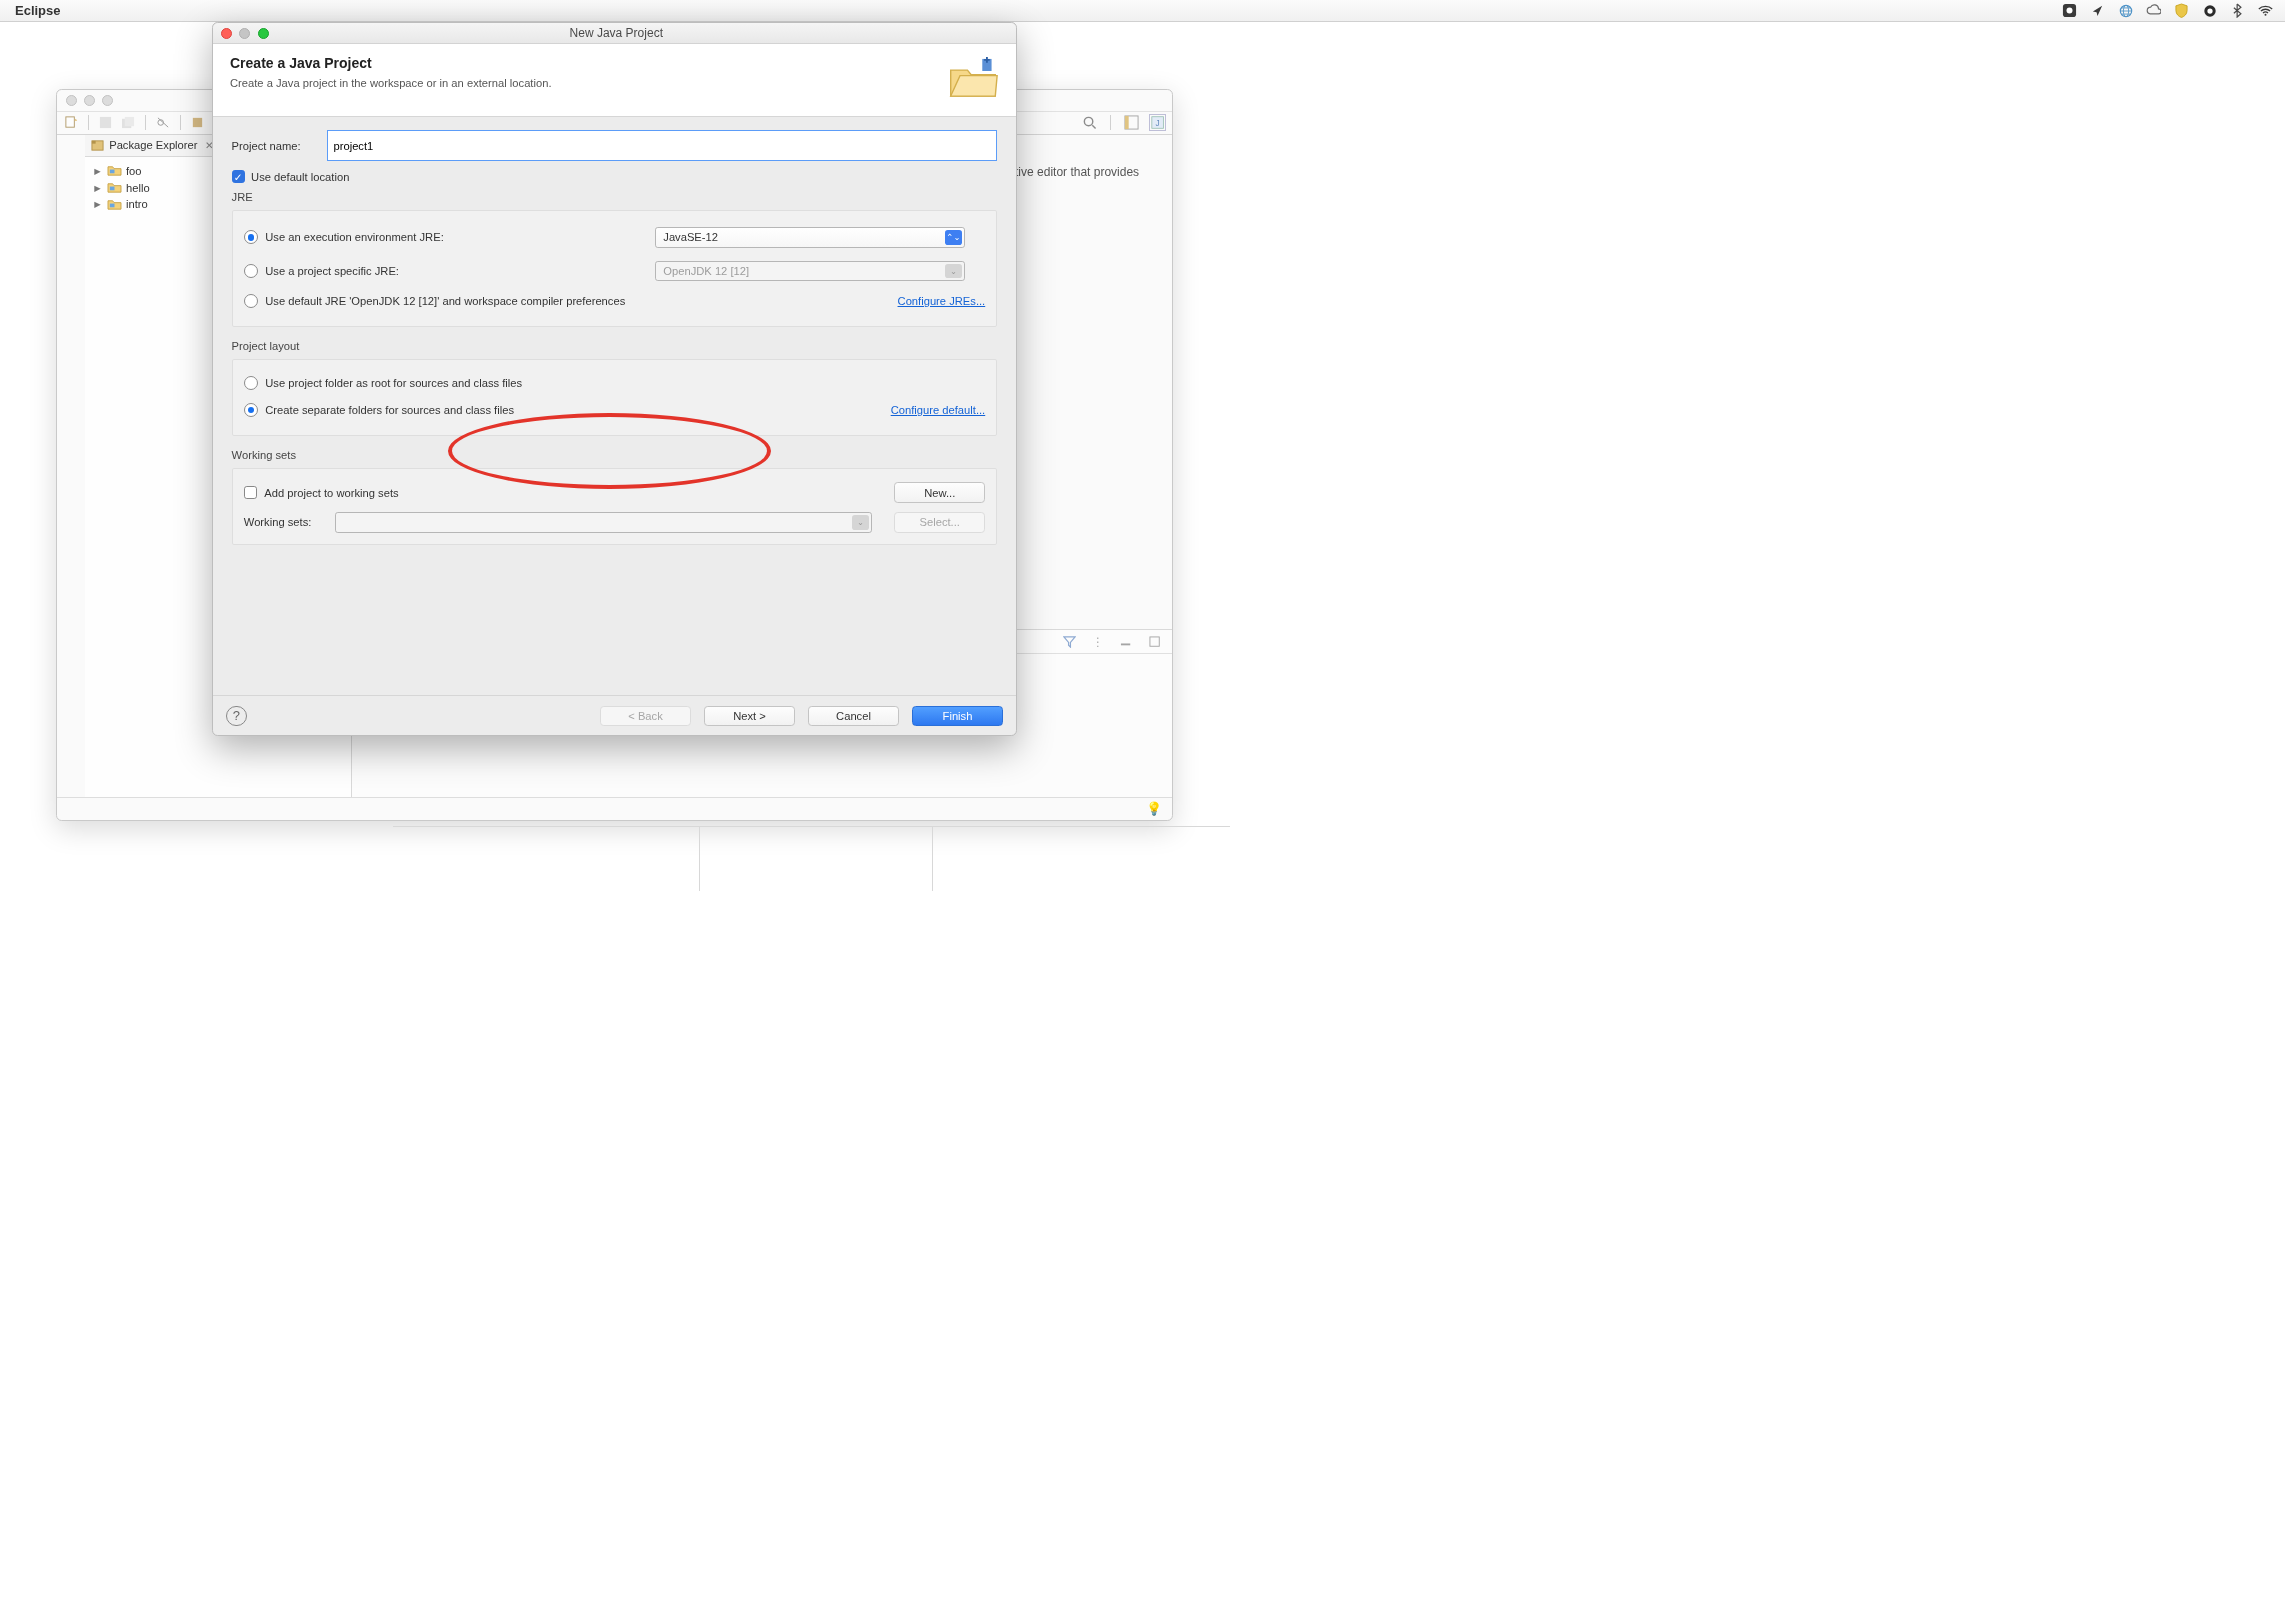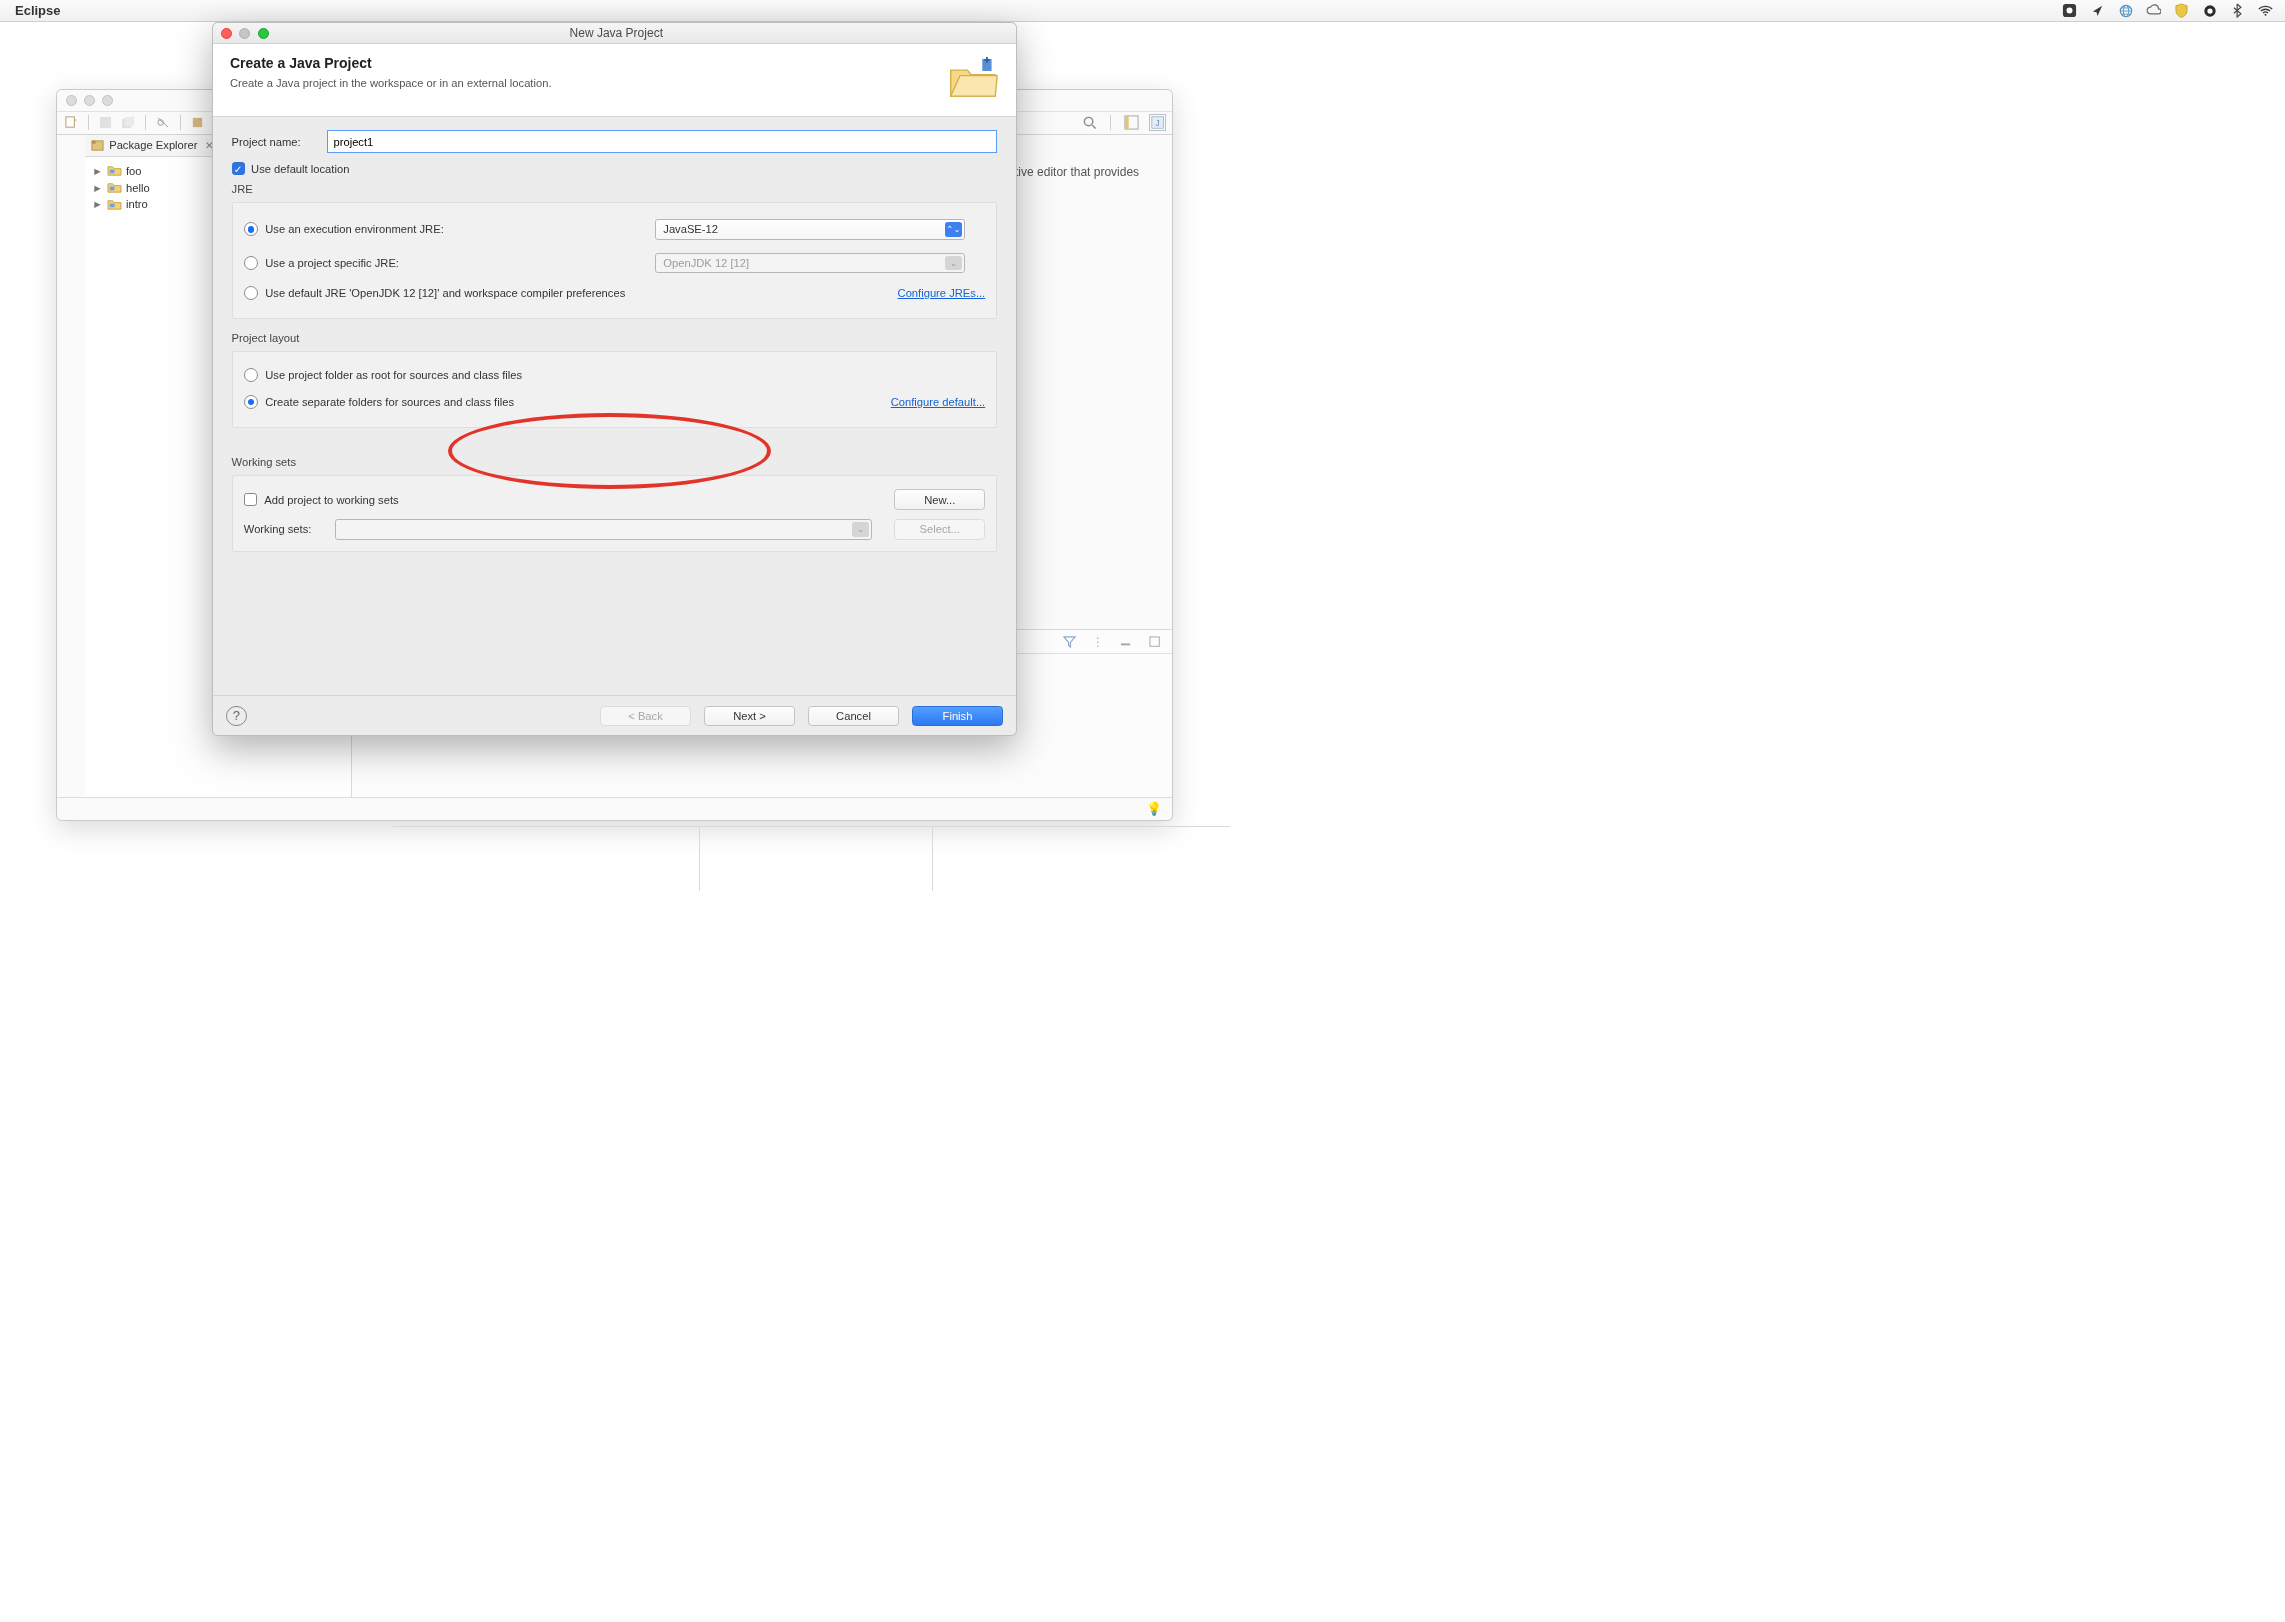--- a/index.html
+++ b/index.html
@@ -129,21 +129,21 @@
   border-bottom:0.9px solid #d6d6d6;
   display:flex; align-items:flex-start;
 }
 .dialog-header .text h2 { font-size:14px; font-weight:700; color:#222; margin-bottom:5.6px; }
 .dialog-header .text p { font-size:11.2px; color:#555; }
 .dialog-header .banner-icon { margin-left:auto; }
 .dialog-content { padding: 13px 18.6px; flex:1; overflow:auto; }
 .row { display:flex; align-items:center; gap:9.3px; margin-bottom:9.3px; }
 .row label { font-size:11.2px; color:#333; min-width:86px; }
 input[type=text] {
-  flex:1; height:23px;
+  flex:1; height:31px;
   border:0.9px solid #a9a9a9;
   background:#fff;
   padding: 0 5.6px; font-size:11.2px;
   border-radius:0;
 }
 input[type=text].focus { border:1.9px solid #5b9cf8; outline:none; }
 input[type=text].disabled { background:#f4f4f4; color:#999; border-color:#cfcfcf; }
 .checkbox { display:flex; align-items:center; gap:6.5px; font-size:11.2px; margin:5.6px 0; }
 .chk { width:13px; height:13px; border:0.9px solid #888; border-radius:2.8px; background:#fff; display:inline-flex; align-items:center; justify-content:center; }
 .chk.checked { background:#2f73e0; border-color:#2f73e0; color:#fff; font-size:10.3px; }
@@ -466,21 +466,21 @@
         <span class="radio"></span>
         <span>Use project folder as root for sources and class files</span>
       </div>
       <div class="radio-row">
         <span class="radio sel"></span>
         <span style="flex:1">Create separate folders for sources and class files</span>
         <span class="link">Configure default...</span>
       </div>
     </div>
 
-    <div class="section-title" style="margin-top:28px">Working sets</div>
+    <div class="section-title" style="margin-top:13px">Working sets</div>
     <div class="section">
       <div class="radio-row" style="padding:3.7px 0">
         <span class="chk"></span>
         <span style="flex:1">Add project to working sets</span>
         <span class="btn">New...</span>
       </div>
       <div class="row" style="margin:5.6px 0 0">
         <label style="min-width:82px">Working sets:</label>
         <div class="select disabled" style="flex:1; min-width:auto">
           <span></span>

